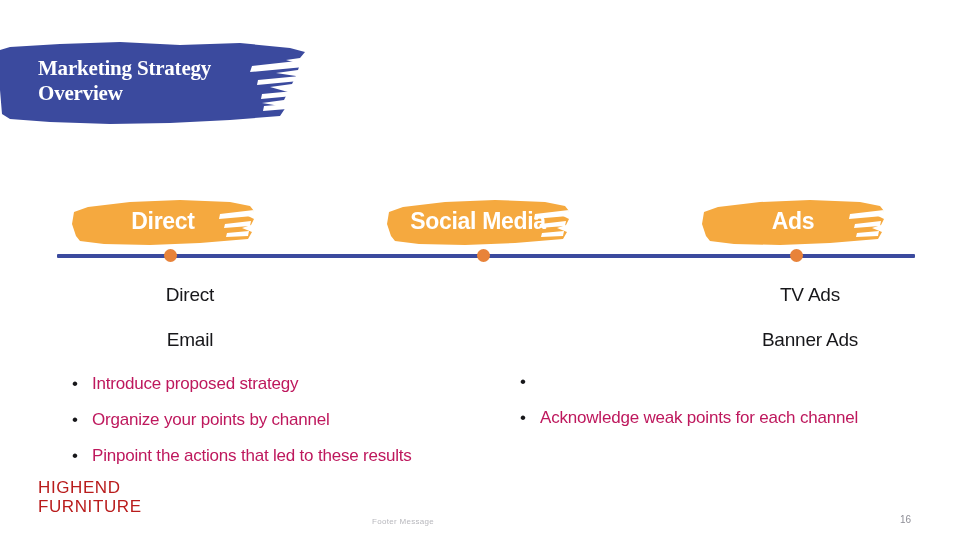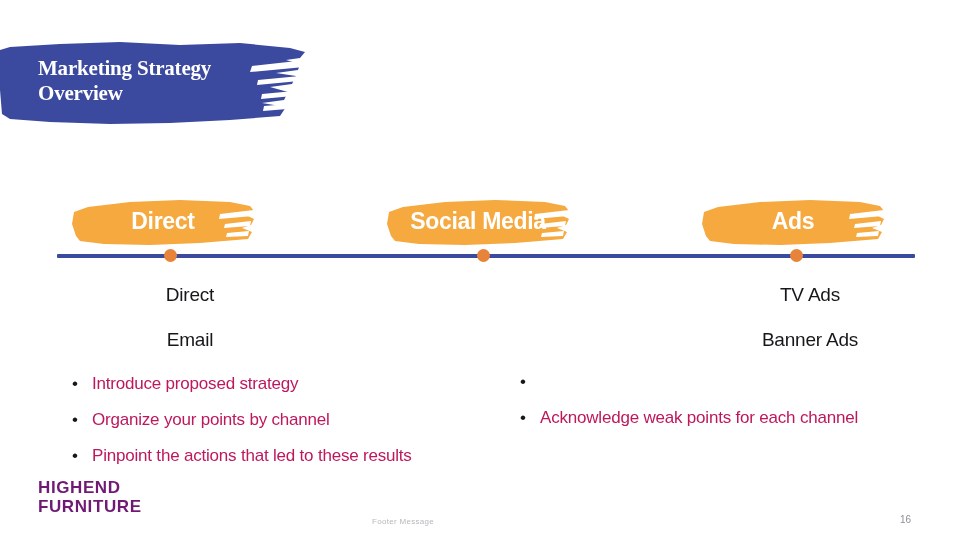--- a/index.html
+++ b/index.html
@@ -146,24 +146,24 @@
     line-height: 24px;
     letter-spacing: -0.2px;
     white-space: nowrap;
   }
 
   
   .logo {
     position: absolute;
     left: 38px;
     top: 478px;
-    color: #701a75;
+    color: #b91c1c;
     font-family: "Liberation Sans", sans-serif;
     font-size: 17px;
-    font-weight: bold;
+    font-weight: normal;
     line-height: 19px;
     letter-spacing: 0.6px;
   }
   .logo-line { display: block; }
 
   
   .footer-message {
     position: absolute;
     left: 0;
     top: 517px;

